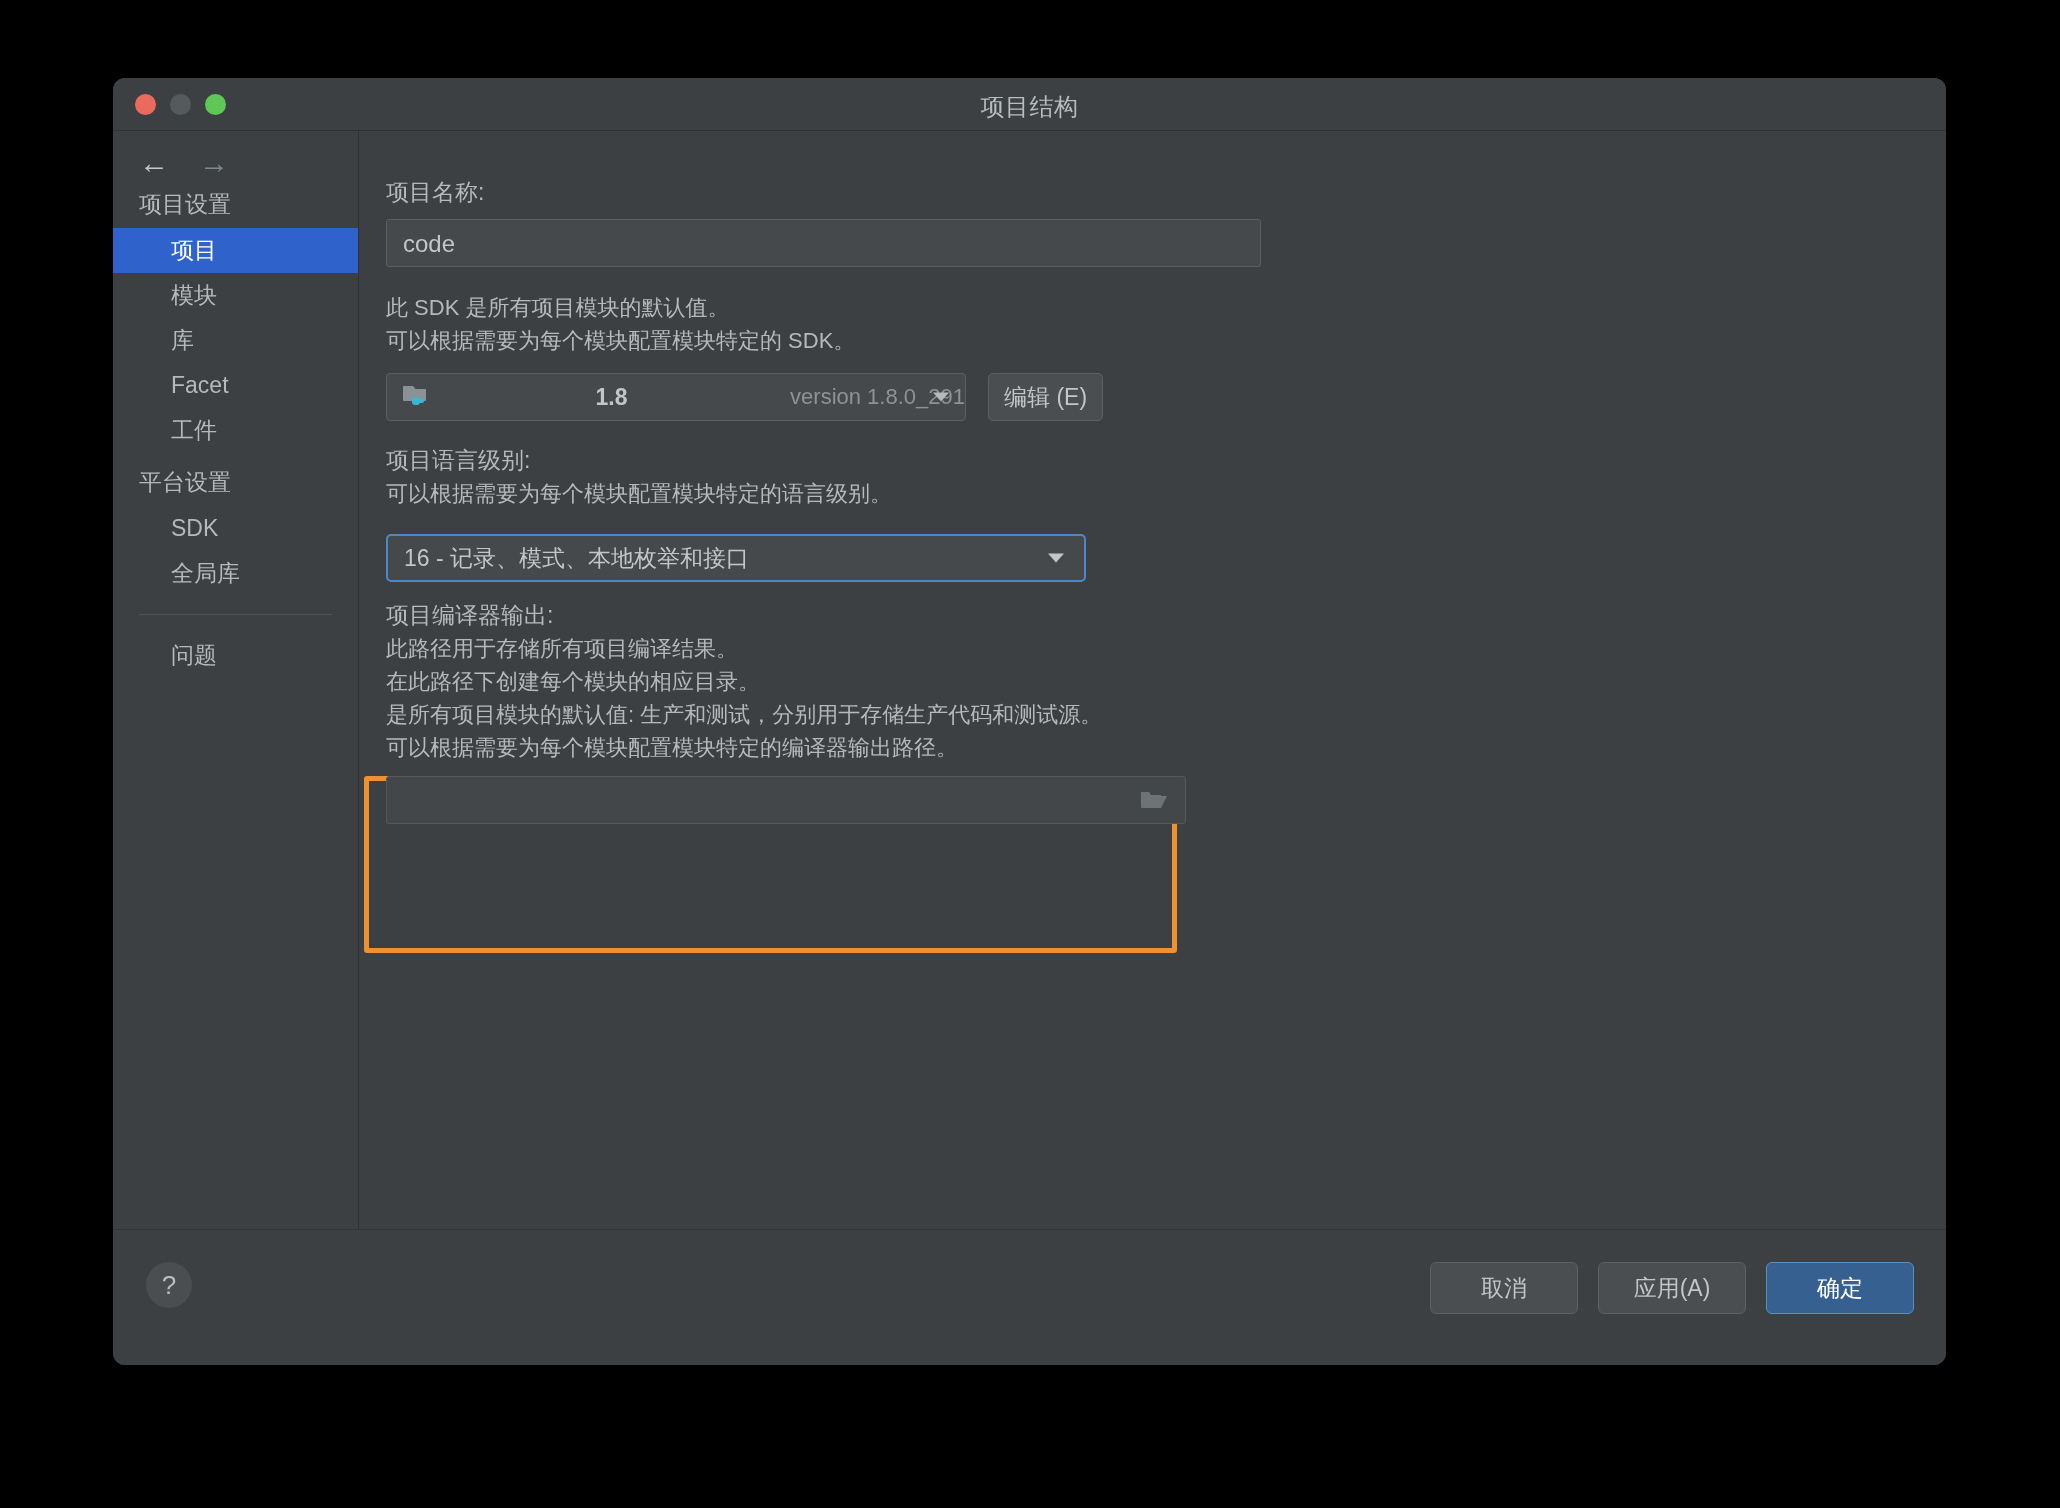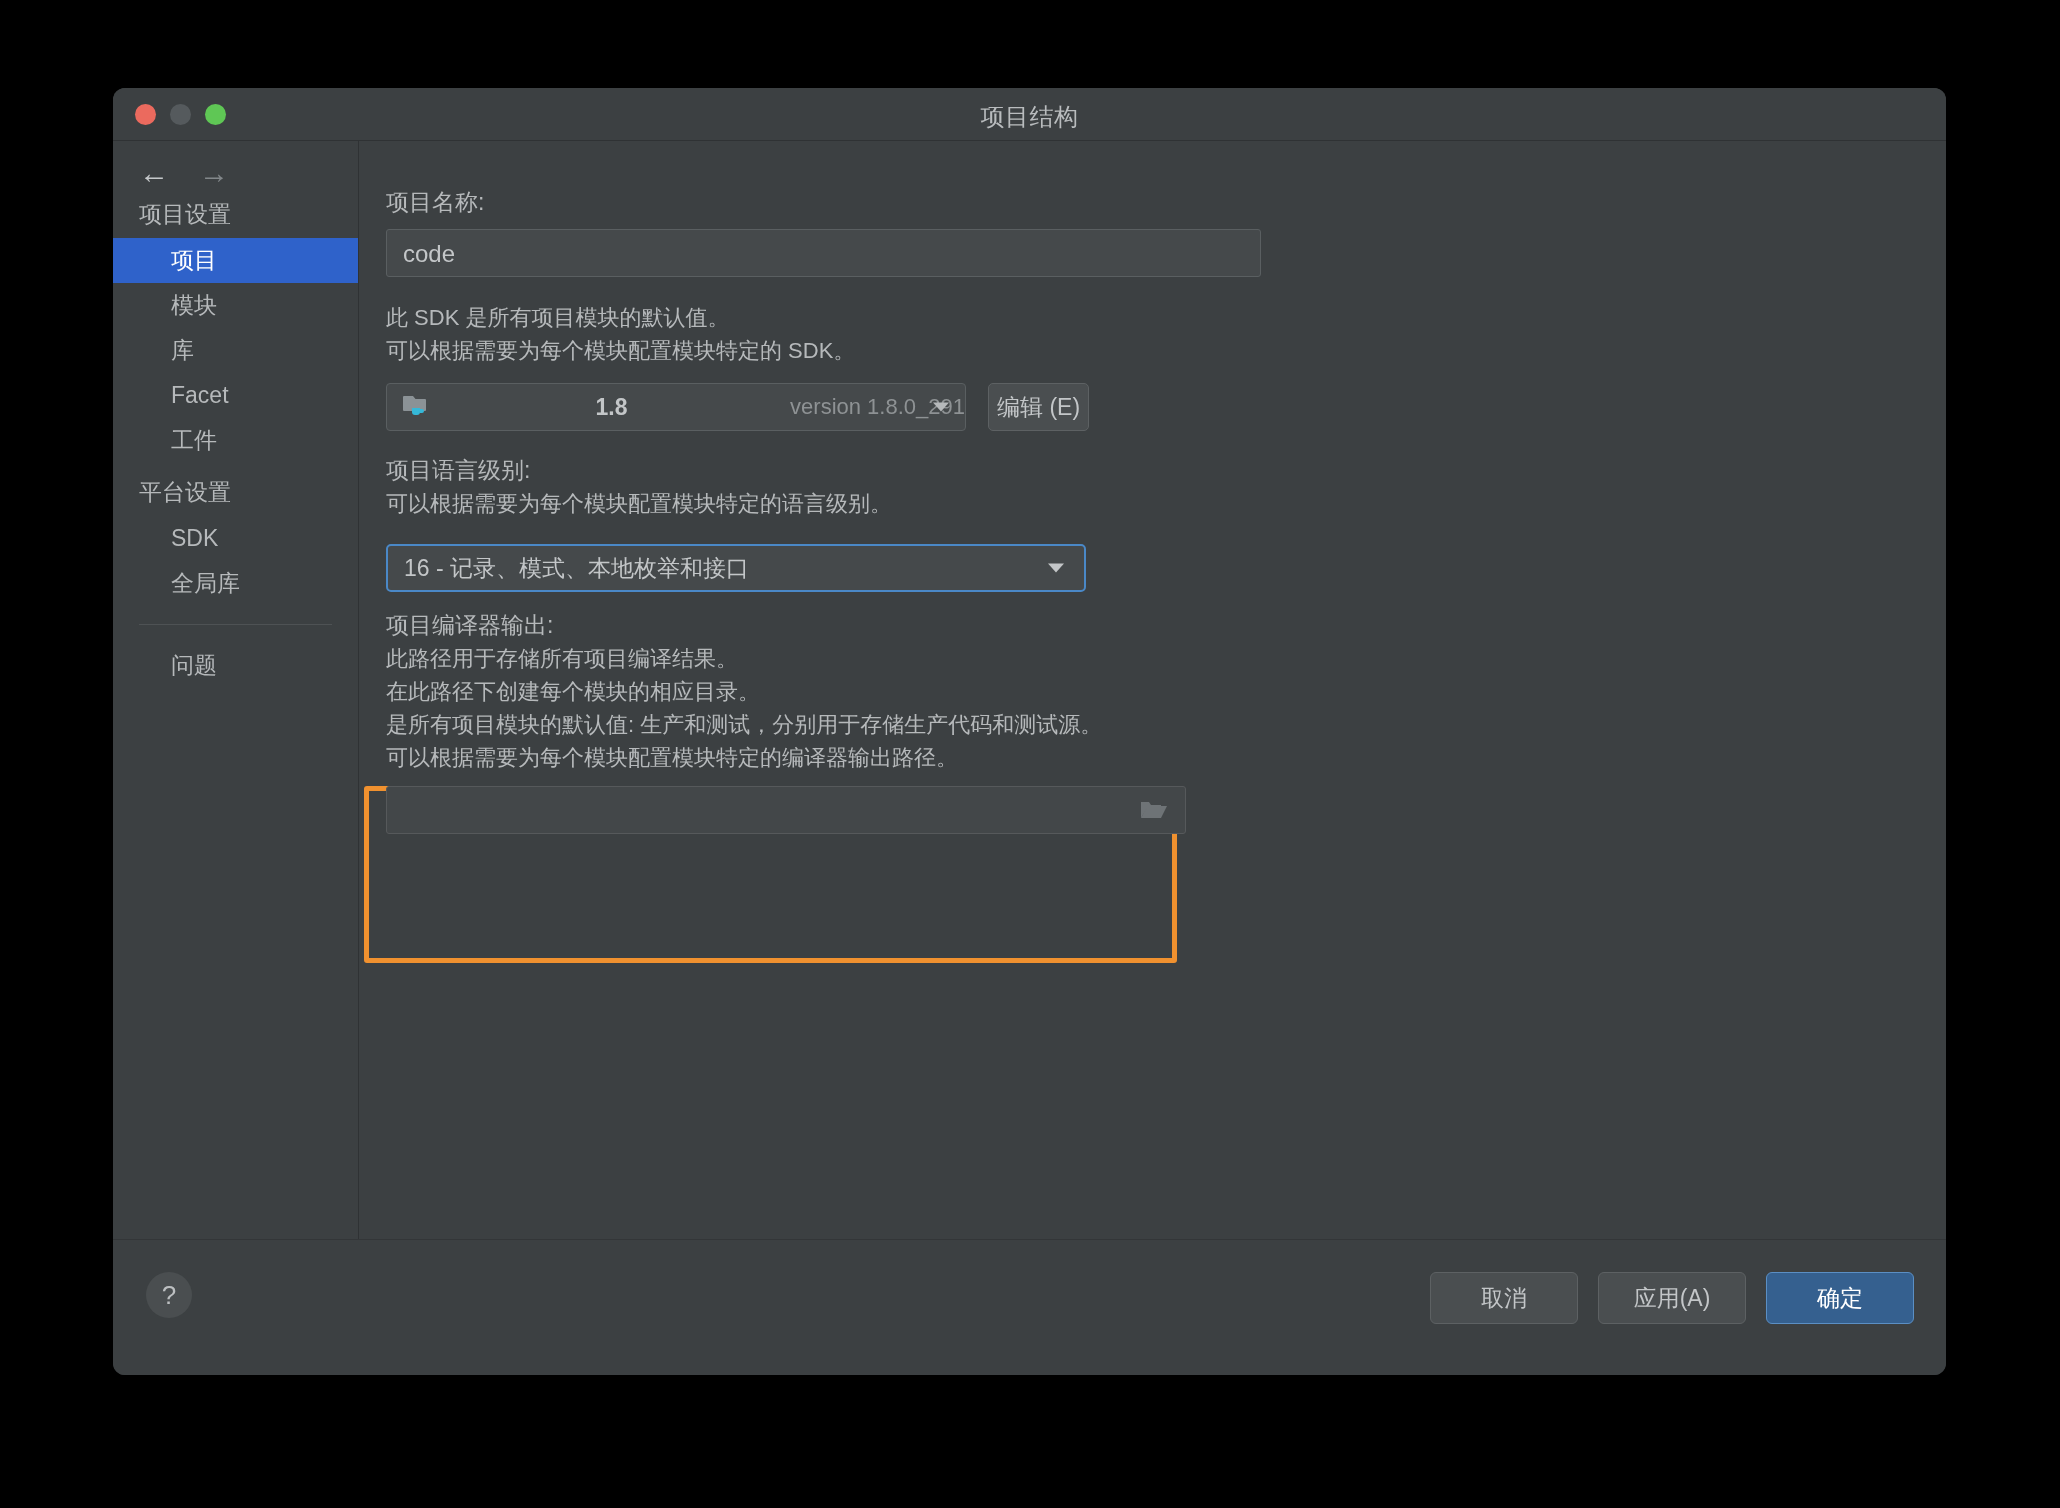--- a/index.html
+++ b/index.html
@@ -11,21 +11,21 @@
     overflow: hidden;
   }
   body {
     font-family: "Liberation Sans", "DejaVu Sans", sans-serif;
     -webkit-font-smoothing: antialiased;
   }
 
   .window {
     position: absolute;
     left: 113px;
-    top: 88px;
+    top: 78px;
     width: 1833px;
     height: 1287px;
     background: #3c3f41;
     border-radius: 12px;
     overflow: hidden;
     box-shadow: 0 10px 40px rgba(0,0,0,0.75);
   }
 
   
   .titlebar {
@@ -188,21 +188,21 @@
     font-weight: normal;
   }
 
   .btn {
     height: 48px;
     background: #4a4e50;
     border: 1px solid #5d6163;
     border-radius: 5px;
     color: #c3c6c8;
     font-size: 23px;
-    padding: 0 8px;
+    padding: 0 15px;
     line-height: 46px;
     box-sizing: border-box;
     white-space: nowrap;
   }
 
   
   .highlight-box {
     position: absolute;
     left: 5px;
     top: 355px;

